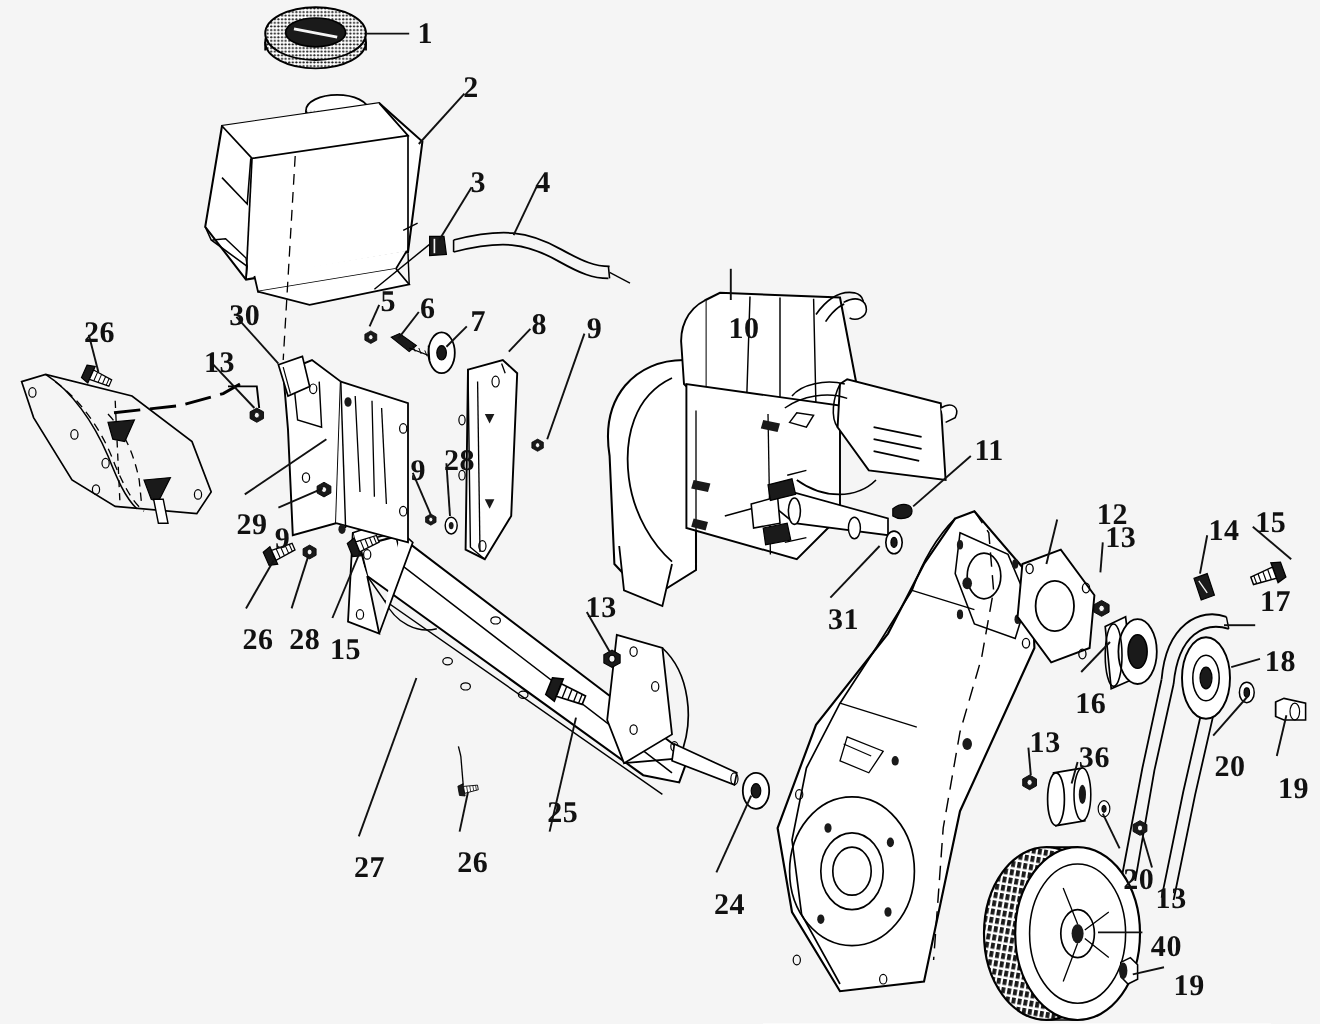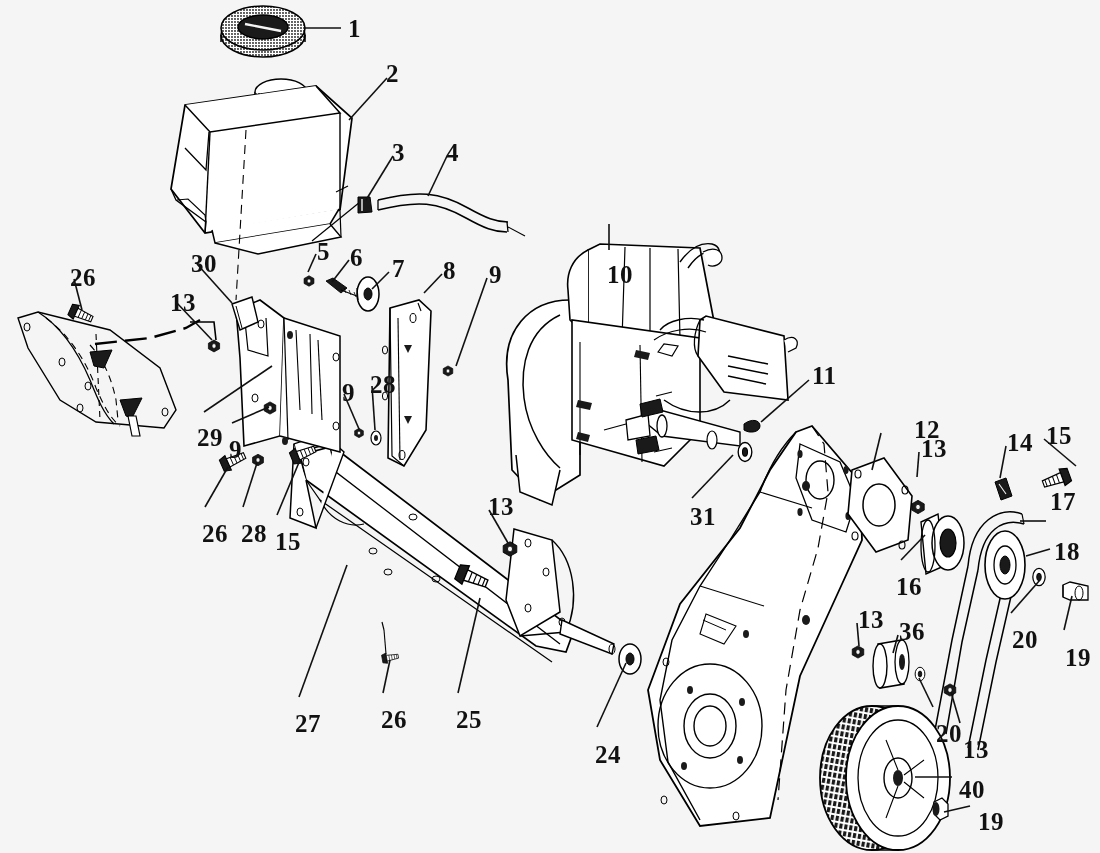--- a/index.html
+++ b/index.html
@@ -448,21 +448,21 @@
       <div class="callout" style="left: 1054px; top: 539px;">18</div>
       <div class="callout" style="left: 1065px; top: 645px;">19</div>
       <div class="callout" style="left: 1012px; top: 627px;">20</div>
       <div class="callout" style="left: 899px; top: 619px;">36</div>
       <div class="callout" style="left: 858px; top: 607px;">13</div>
       <div class="callout" style="left: 936px; top: 721px;">20</div>
       <div class="callout" style="left: 963px; top: 737px;">13</div>
       <div class="callout" style="left: 959px; top: 777px;">40</div>
       <div class="callout" style="left: 978px; top: 809px;">19</div>
       <div class="callout" style="left: 595px; top: 742px;">24</div>
-      <div class="callout" style="left: 456px; top: 707px;">25</div>
+      <div class="callout" style="left: 456px; top: 665px;">25</div>
       <div class="callout" style="left: 381px; top: 707px;">26</div>
       <div class="callout" style="left: 295px; top: 711px;">27</div>
       <div class="callout" style="left: 488px; top: 494px;">13</div>
       <div class="callout" style="left: 202px; top: 521px;">26</div>
       <div class="callout" style="left: 241px; top: 521px;">28</div>
       <div class="callout" style="left: 275px; top: 529px;">15</div>
       <div class="callout" style="left: 229px; top: 437px;">9</div>
       <div class="callout" style="left: 197px; top: 425px;">29</div>
       <div class="callout" style="left: 170px; top: 290px;">13</div>
       <div class="callout" style="left: 191px; top: 251px;">30</div>

